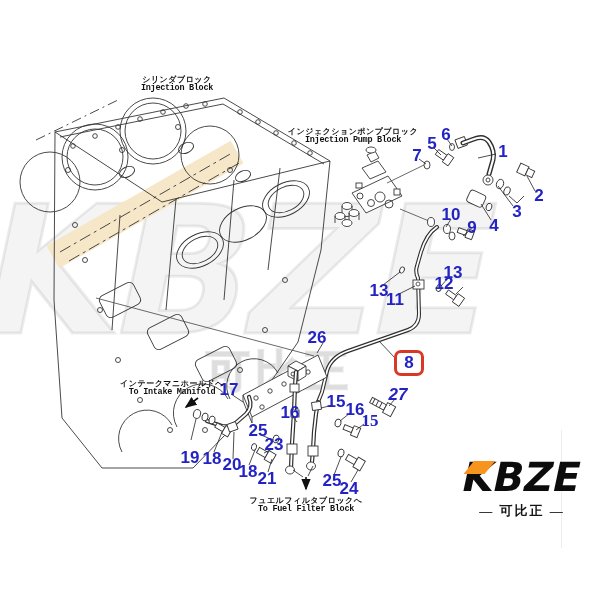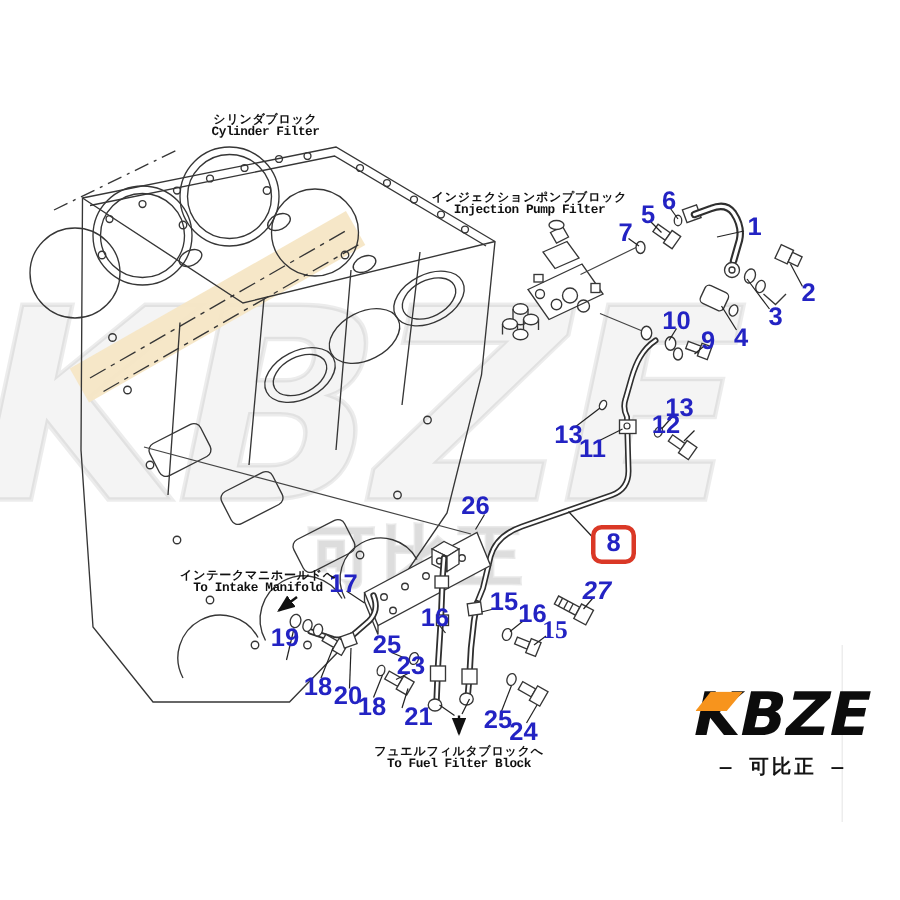--- a/index.html
+++ b/index.html
@@ -56,21 +56,21 @@
     letter-spacing:0px;color:#0c0c0c;transform:skewX(-12deg);transform-origin:left bottom;
   }
   .logo-accent{
     position:absolute;left:13px;top:6px;width:29px;height:13px;
     background:var(--accent-color,#f7941d);
     clip-path:polygon(26% 0,100% 0,72% 100%,0 100%);
     transform:skewX(-12deg);
   }
   .logo-sub{
     position:absolute;left:0;top:47px;width:140px;text-align:center;
-    font-family:Liberation Mono, monospace;font-weight:700;font-size:13px;
+    font-family:Liberation Serif, serif;font-weight:700;font-size:13px;
     letter-spacing:2px;color:#141414;white-space:nowrap;
   }
   svg{position:absolute;left:0;top:0;}
 </style>
 </head>
 <body>
 
 <div class="stage">
 
   <div class="wm-main">KBZE</div>
@@ -345,39 +345,39 @@
       <div class="callout" style="left: 395px; top: 299px;">11</div>
       <div class="callout" style="left: 444px; top: 283px;">12</div>
       <div class="callout" style="left: 379px; top: 290px;">13</div>
       <div class="callout" style="left: 453px; top: 272px;">13</div>
       <div class="callout" style="left: 336px; top: 401px;">15</div>
       <div class="callout" style="left: 370px; top: 420px; font-family: Liberation Serif, serif;">15</div>
       <div class="callout" style="left: 290px; top: 412px;">16</div>
       <div class="callout" style="left: 355px; top: 409px;">16</div>
       <div class="callout" style="left: 229px; top: 389px;">17</div>
       <div class="callout" style="left: 212px; top: 458px;">18</div>
-      <div class="callout" style="left: 190px; top: 425px;">19</div>
+      <div class="callout" style="left: 190px; top: 457px;">19</div>
       <div class="callout" style="left: 232px; top: 464px;">20</div>
-      <div class="callout" style="left: 267px; top: 478px; margin-left: 12px;">21</div>
+      <div class="callout" style="left: 267px; top: 478px;">21</div>
       <div class="callout" style="left: 248px; top: 471px;">18</div>
       <div class="callout" style="left: 274px; top: 444px;">23</div>
       <div class="callout" style="left: 349px; top: 488px;">24</div>
       <div class="callout" style="left: 258px; top: 430px;">25</div>
       <div class="callout" style="left: 332px; top: 480px;">25</div>
       <div class="callout" style="left: 317px; top: 337px;">26</div>
       <div class="callout" style="left: 398px; top: 394px; font-style: italic;">27</div>
     </div>
 
   <div class="part-label" style="left:177px;top:75px">
     <div class="jp">シリンダブロック</div>
-    <div class="en">Cylinder Filter</div>
+    <div class="en">Injection Block</div>
   </div>
   <div class="part-label" style="left:353px;top:127px">
     <div class="jp">インジェクションポンプブロック</div>
-    <div class="en">Injection Pump Filter</div>
+    <div class="en">Injection Pump Block</div>
   </div>
   <div class="part-label" style="left:172px;top:379px">
     <div class="jp">インテークマニホールドへ</div>
     <div class="en">To Intake Manifold</div>
   </div>
   <div class="part-label" style="left:306px;top:496px">
     <div class="jp">フュエルフィルタブロックへ</div>
     <div class="en">To Fuel Filter Block</div>
   </div>
 

